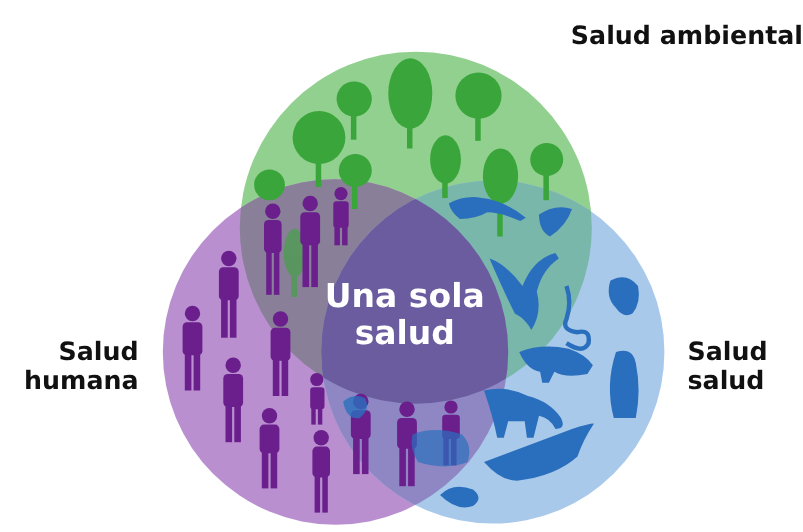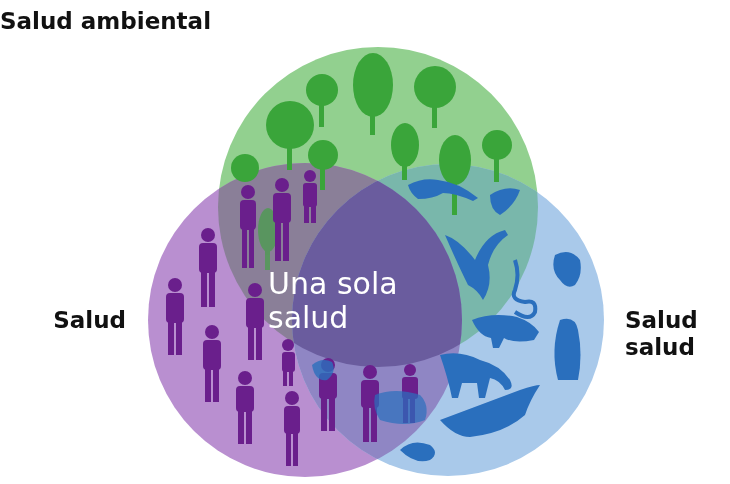--- a/index.html
+++ b/index.html
@@ -1,22 +1,22 @@
 <!DOCTYPE html>
 <html><head>
 <meta charset="utf-8">
 <style>
   html, body { margin:0; padding:0; background:#ffffff; }
   body { width:730px; height:484px; position:relative; overflow:hidden; font-family:"DejaVu Sans", sans-serif; }
   svg { position:absolute; left:0; top:0; }
   .label { position:absolute; font-weight:bold; color:#111; font-size:23px; line-height:27px; }
-  #lbl-env { left:0; width:730px; top:8px; text-align:left; }
+  #lbl-env { left:0; width:730px; top:20px; text-align:right; }
   #lbl-hum { right:604px; top:307px; text-align:right; }
   #lbl-ani { left:625px; top:307px; text-align:left; }
-  #center { position:absolute; left:268px; top:267px; width:200px; color:#fff; font-weight:normal; font-size:30px; line-height:34px; }
+  #center { position:absolute; left:268px; top:253px; width:200px; text-align:center; color:#fff; font-weight:bold; font-size:30px; line-height:34px; }
 </style>
 </head>
 <body>
 
 <svg width="730" height="484" viewBox="0 0 730 484">
   <defs>
     <clipPath id="cg">
         <circle cx="378" cy="207" r="160"></circle>
       </clipPath>
     <clipPath id="cp">
@@ -181,20 +181,21 @@
     <path d="M440 420 q40 -15 80 -30 q15 -5 20 -5 q-10 15 -15 30 q-20 18 -55 22 q-15 0 -30 -17z"></path>
     <path d="M400 450 q12 -12 30 -5 q10 8 0 15 q-15 5 -30 -10z"></path>
     <path opacity="0.7" d="M375 395 q20 -8 45 0 q10 10 5 25 q-20 8 -45 0 q-8 -12 -5 -25z"></path>
     <path opacity="0.8" d="M312 365 q10 -8 20 -3 q5 10 -5 18 q-12 2 -15 -15z"></path>
   </g>
 </svg>
 
 <div class="label" id="lbl-env">Salud ambiental</div>
 <div class="label" id="lbl-hum">
   <div>Salud</div>
+  <div>humana</div>
 </div>
 <div class="label" id="lbl-ani">
   <div>Salud</div>
   <div>salud</div>
 </div>
 <div id="center">
   <div>Una sola</div>
   <div>salud</div>
 </div>
 

